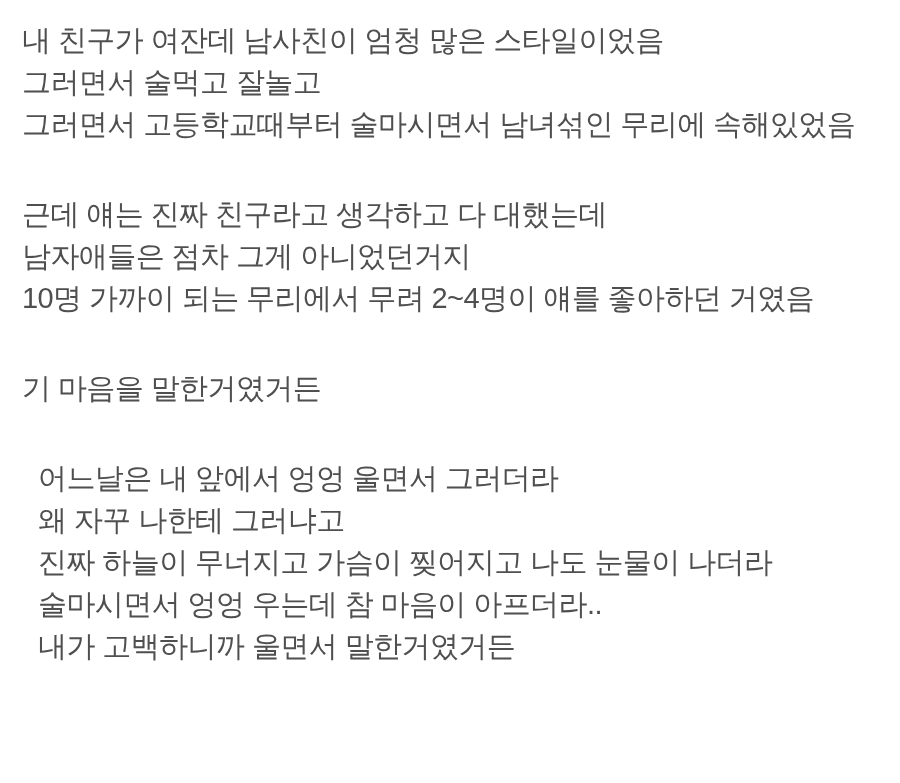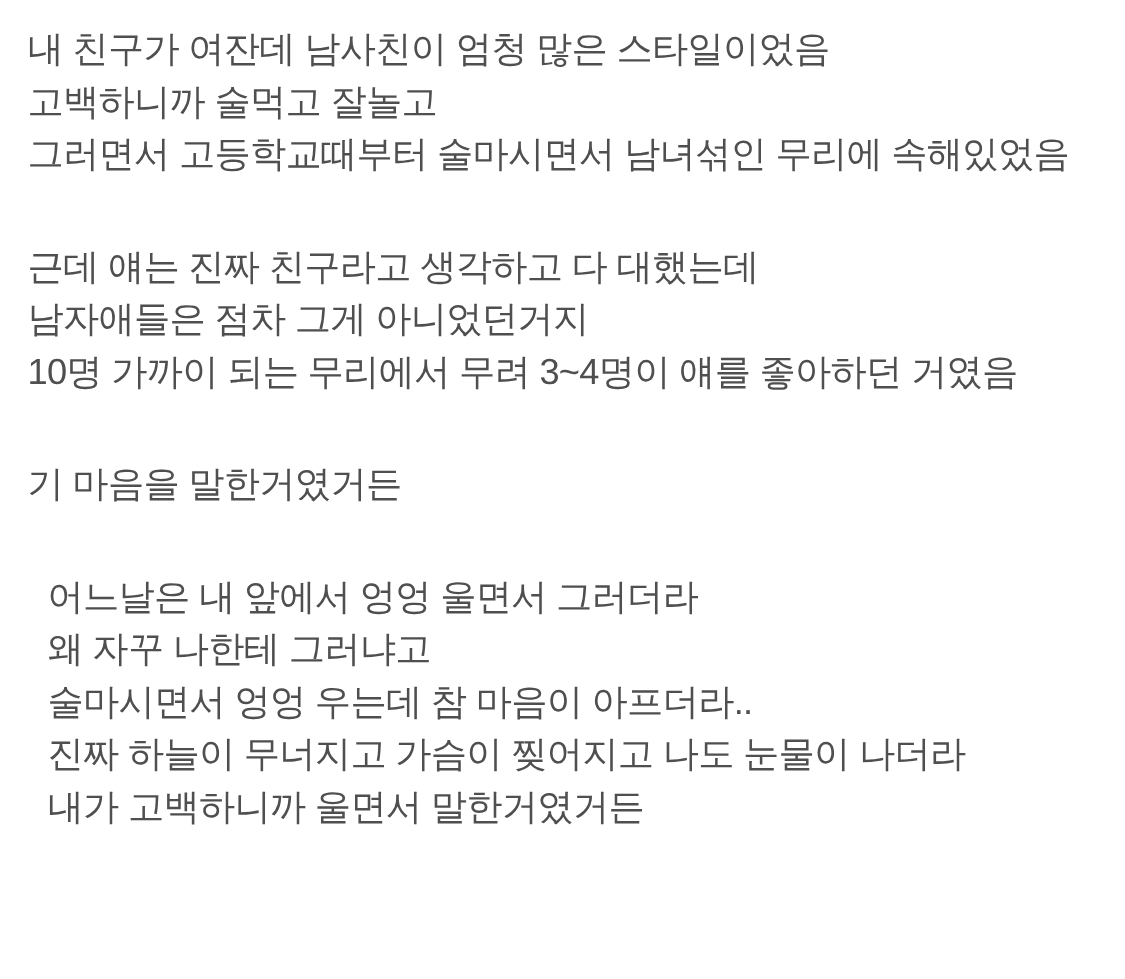--- a/index.html
+++ b/index.html
@@ -33,31 +33,31 @@
   .line {
     white-space: nowrap;
   }
 </style>
 </head>
 <body>
 
 <div class="post">
     <div class="paragraph">
       <div class="line">내 친구가 여잔데 남사친이 엄청 많은 스타일이었음</div>
-      <div class="line">고백하니까 술먹고 잘놀고</div>
+      <div class="line">그러면서 술먹고 잘놀고</div>
       <div class="line">그러면서 고등학교때부터 술마시면서 남녀섞인 무리에 속해있었음</div>
     </div>
     <div class="paragraph">
       <div class="line">근데 얘는 진짜 친구라고 생각하고 다 대했는데</div>
       <div class="line">남자애들은 점차 그게 아니었던거지</div>
-      <div class="line">10명 가까이 되는 무리에서 무려 3~4명이 얘를 좋아하던 거였음</div>
+      <div class="line">10명 가까이 되는 무리에서 무려 2~4명이 얘를 좋아하던 거였음</div>
     </div>
     <div class="paragraph">
       <div class="line">기 마음을 말한거였거든</div>
     </div>
     <div class="paragraph">
       <div class="line">어느날은 내 앞에서 엉엉 울면서 그러더라</div>
       <div class="line">왜 자꾸 나한테 그러냐고</div>
+      <div class="line">진짜 하늘이 무너지고 가슴이 찢어지고 나도 눈물이 나더라</div>
       <div class="line">술마시면서 엉엉 우는데 참 마음이 아프더라..</div>
-      <div class="line">진짜 하늘이 무너지고 가슴이 찢어지고 나도 눈물이 나더라</div>
       <div class="line">내가 고백하니까 울면서 말한거였거든</div>
     </div>
   </div>
 
 </body></html>

